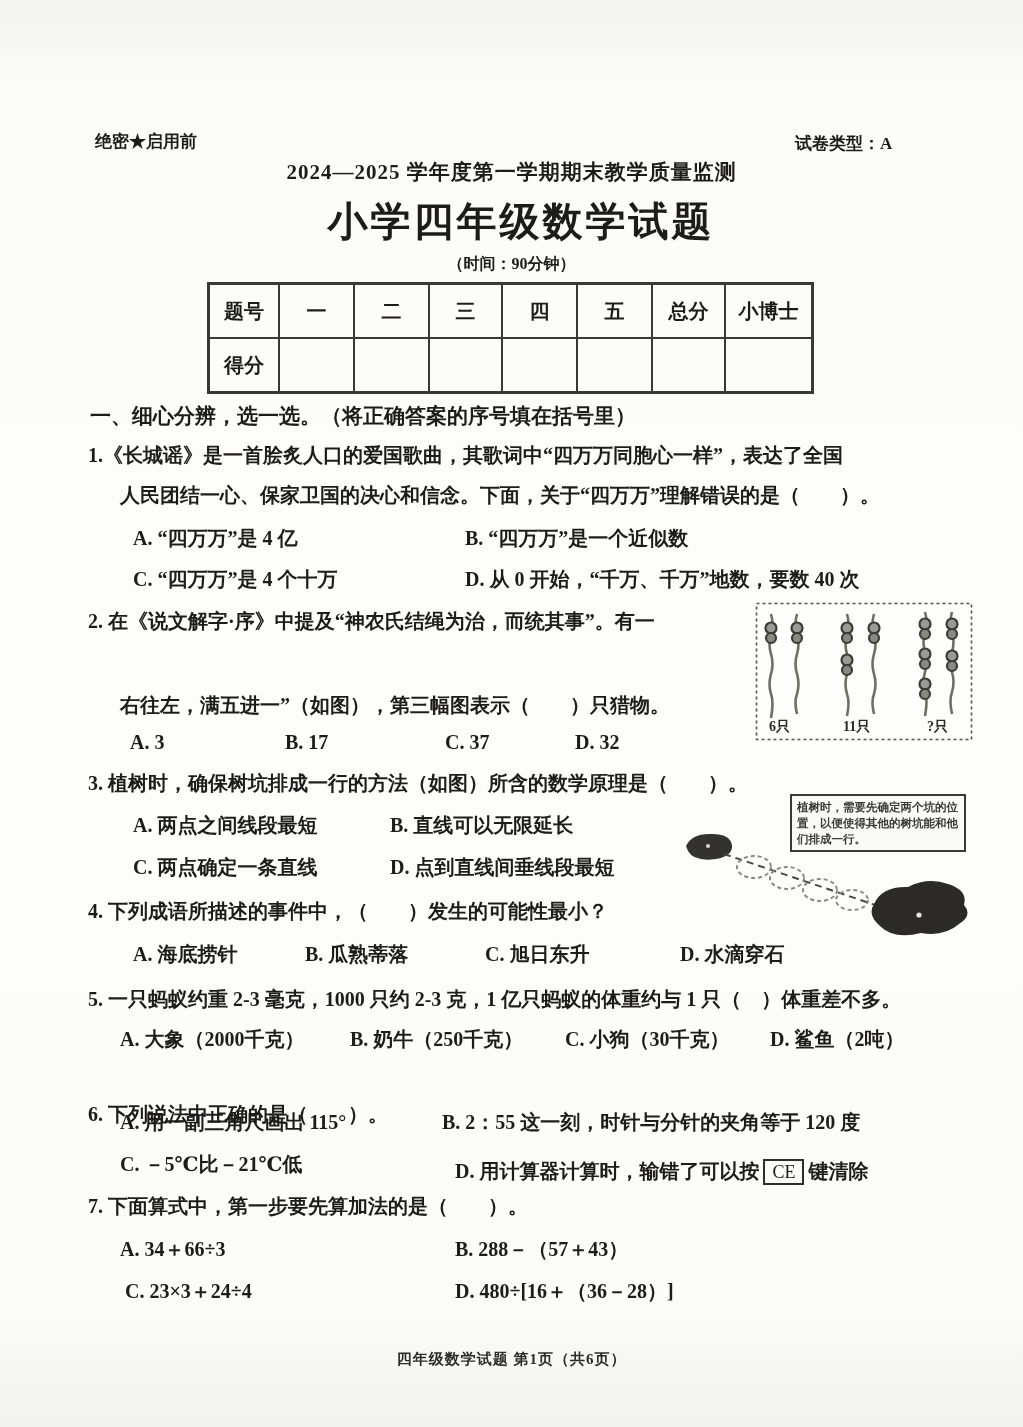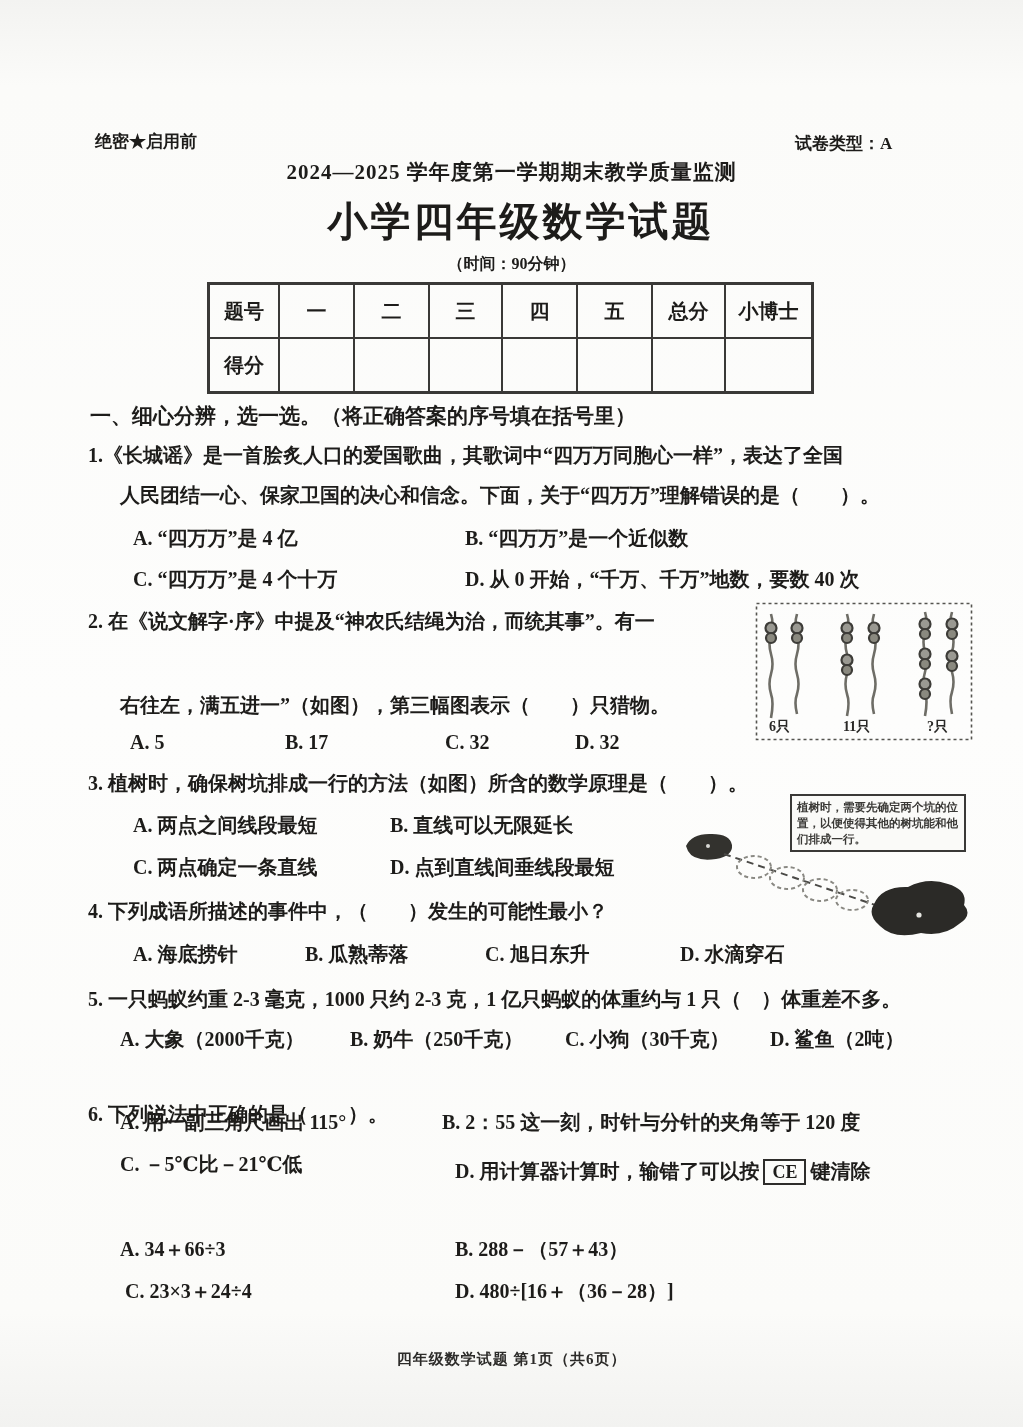--- a/index.html
+++ b/index.html
@@ -35,21 +35,21 @@
   .fig{position:absolute;}
   .knot-label{position:absolute;font-size:14px;font-weight:700;color:#2a2927;}
   .tree-note{
     position:absolute;left:116px;top:12px;width:176px;box-sizing:border-box;
     border:2px solid #3a3937;background:rgba(250,250,247,.92);
     font-size:11.5px;line-height:1.4;font-weight:700;color:#3a3936;
     padding:3px 5px;white-space:normal;
   }
   .ce-key{
     display:inline-block;border:2px solid #2e2d2b;padding:0 7px;margin:8px 4px;
-    font-size:18px;line-height:22px;font-weight:700;
+    font-size:18px;line-height:22px;font-weight:400;
   }
 </style>
 </head>
 <body>
 
 <div class="page">
 
   <div class="abs hdr" style="left:95px;top:130px;">绝密★启用前</div>
   <div class="abs hdr" style="left:795px;top:132px;">试卷类型：A</div>
 
@@ -80,23 +80,23 @@
 
   <div class="abs line" style="left:88px;top:442px;">1.《长城谣》是一首脍炙人口的爱国歌曲，其歌词中“四万万同胞心一样”，表达了全国</div>
   <div class="abs line" style="left:120px;top:482px;">人民团结一心、保家卫国的决心和信念。下面，关于“四万万”理解错误的是（　　）。</div>
   <div class="abs opt" style="left:133px;top:525px;">A. “四万万”是 4 亿</div>
   <div class="abs opt" style="left:465px;top:525px;">B. “四万万”是一个近似数</div>
   <div class="abs opt" style="left:133px;top:566px;">C. “四万万”是 4 个十万</div>
   <div class="abs opt" style="left:465px;top:566px;">D. 从 0 开始，“千万、千万”地数，要数 40 次</div>
 
   <div class="abs line" style="left:88px;top:608px;">2. 在《说文解字·序》中提及“神农氏结绳为治，而统其事”。有一</div>
   <div class="abs line" style="left:120px;top:692px;">右往左，满五进一”（如图），第三幅图表示（　　）只猎物。</div>
-  <div class="abs opt" style="left:130px;top:731px;">A. 5</div>
+  <div class="abs opt" style="left:130px;top:731px;">A. 3</div>
   <div class="abs opt" style="left:285px;top:731px;">B. 17</div>
-  <div class="abs opt" style="left:445px;top:731px;">C. 32</div>
+  <div class="abs opt" style="left:445px;top:731px;">C. 37</div>
   <div class="abs opt" style="left:575px;top:731px;">D. 32</div>
 
   <div class="fig" style="left:755px;top:602px;width:218px;height:140px;">
     <svg width="218" height="140" viewBox="0 0 218 140">
       <rect x="1.5" y="1.5" width="215" height="136" fill="none" stroke="#55544f" stroke-width="1.6" stroke-dasharray="3 3"></rect>
 
       <path d="M16 12 q3 10 0 20 q-3 10 0 20 q3 10 0 20 q-3 10 0 20 q3 8 0 24" fill="none" stroke="#6e6d66" stroke-width="2.6"></path>
       <path d="M42 12 q-3 10 0 20 q3 10 0 20 q-3 10 0 20 q3 10 0 20 q-3 8 0 20" fill="none" stroke="#6e6d66" stroke-width="2.6"></path>
       <path d="M92 12 q3 10 0 20 q-3 10 0 20 q3 10 0 20 q-3 10 0 20 q3 8 0 22" fill="none" stroke="#6e6d66" stroke-width="2.6"></path>
       <path d="M119 12 q-3 10 0 20 q3 10 0 20 q-3 10 0 20 q3 10 0 20 q-3 8 0 20" fill="none" stroke="#6e6d66" stroke-width="2.6"></path>
@@ -169,20 +169,21 @@
   <div class="abs opt" style="left:770px;top:1026px;">D. 鲨鱼（2吨）</div>
 
   <div class="abs line" style="left:88px;top:1069px;margin-top:32px;">6. 下列说法中正确的是（　　）。</div>
   <div class="abs opt" style="left:120px;top:1109px;">A. 用一副三角尺画出 115°</div>
   <div class="abs opt" style="left:442px;top:1109px;">B. 2：55 这一刻，时针与分针的夹角等于 120 度</div>
   <div class="abs opt" style="left:120px;top:1151px;">C. －5℃比－21℃低</div>
   <div class="abs opt" style="left:455px;top:1151px;">
     <span>D. 用计算器计算时，输错了可以按</span><span class="ce-key">CE</span><span>键清除</span>
   </div>
 
+  <div class="abs line" style="left:88px;top:1193px;">7. 下面算式中，第一步要先算加法的是（　　）。</div>
   <div class="abs opt" style="left:120px;top:1236px;">A. 34＋66÷3</div>
   <div class="abs opt" style="left:455px;top:1236px;">B. 288－（57＋43）</div>
   <div class="abs opt" style="left:125px;top:1278px;">C. 23×3＋24÷4</div>
   <div class="abs opt" style="left:455px;top:1278px;">D. 480÷[16＋（36－28）]</div>
 
   <div class="abs center footer" style="top:1350px;">四年级数学试题 第1页（共6页）</div>
 
 </div>
 
 </body></html>

